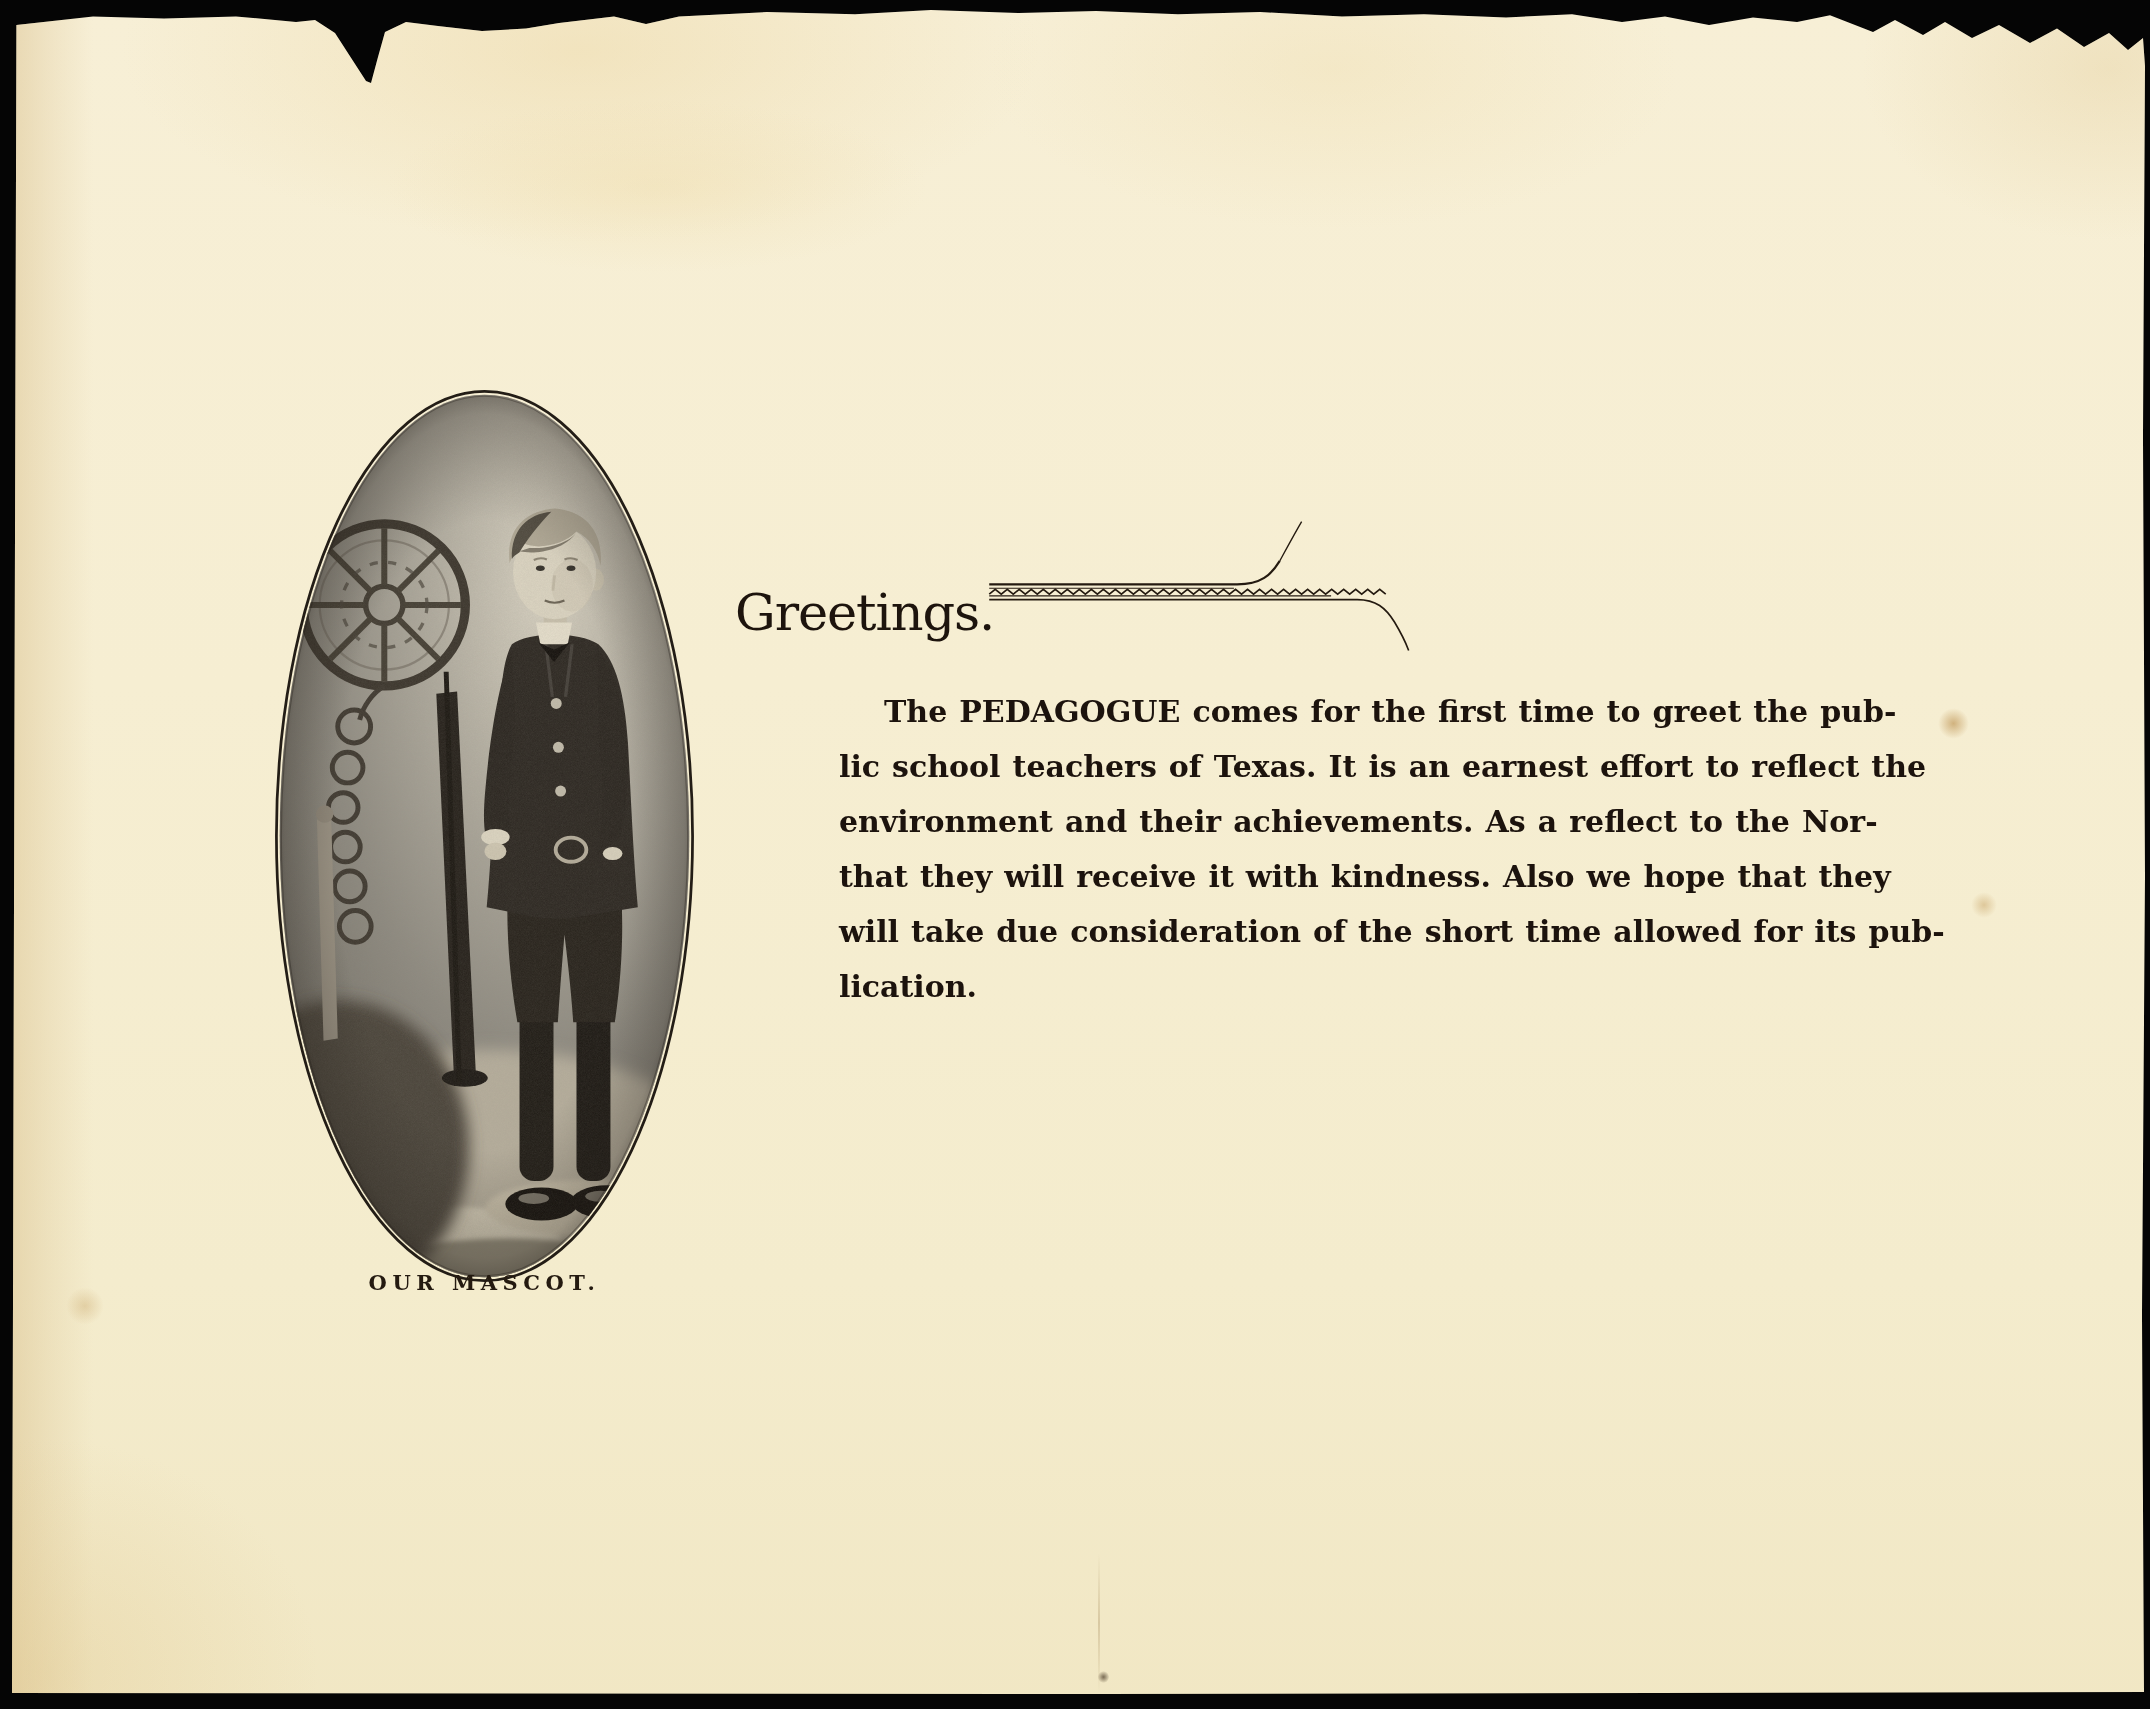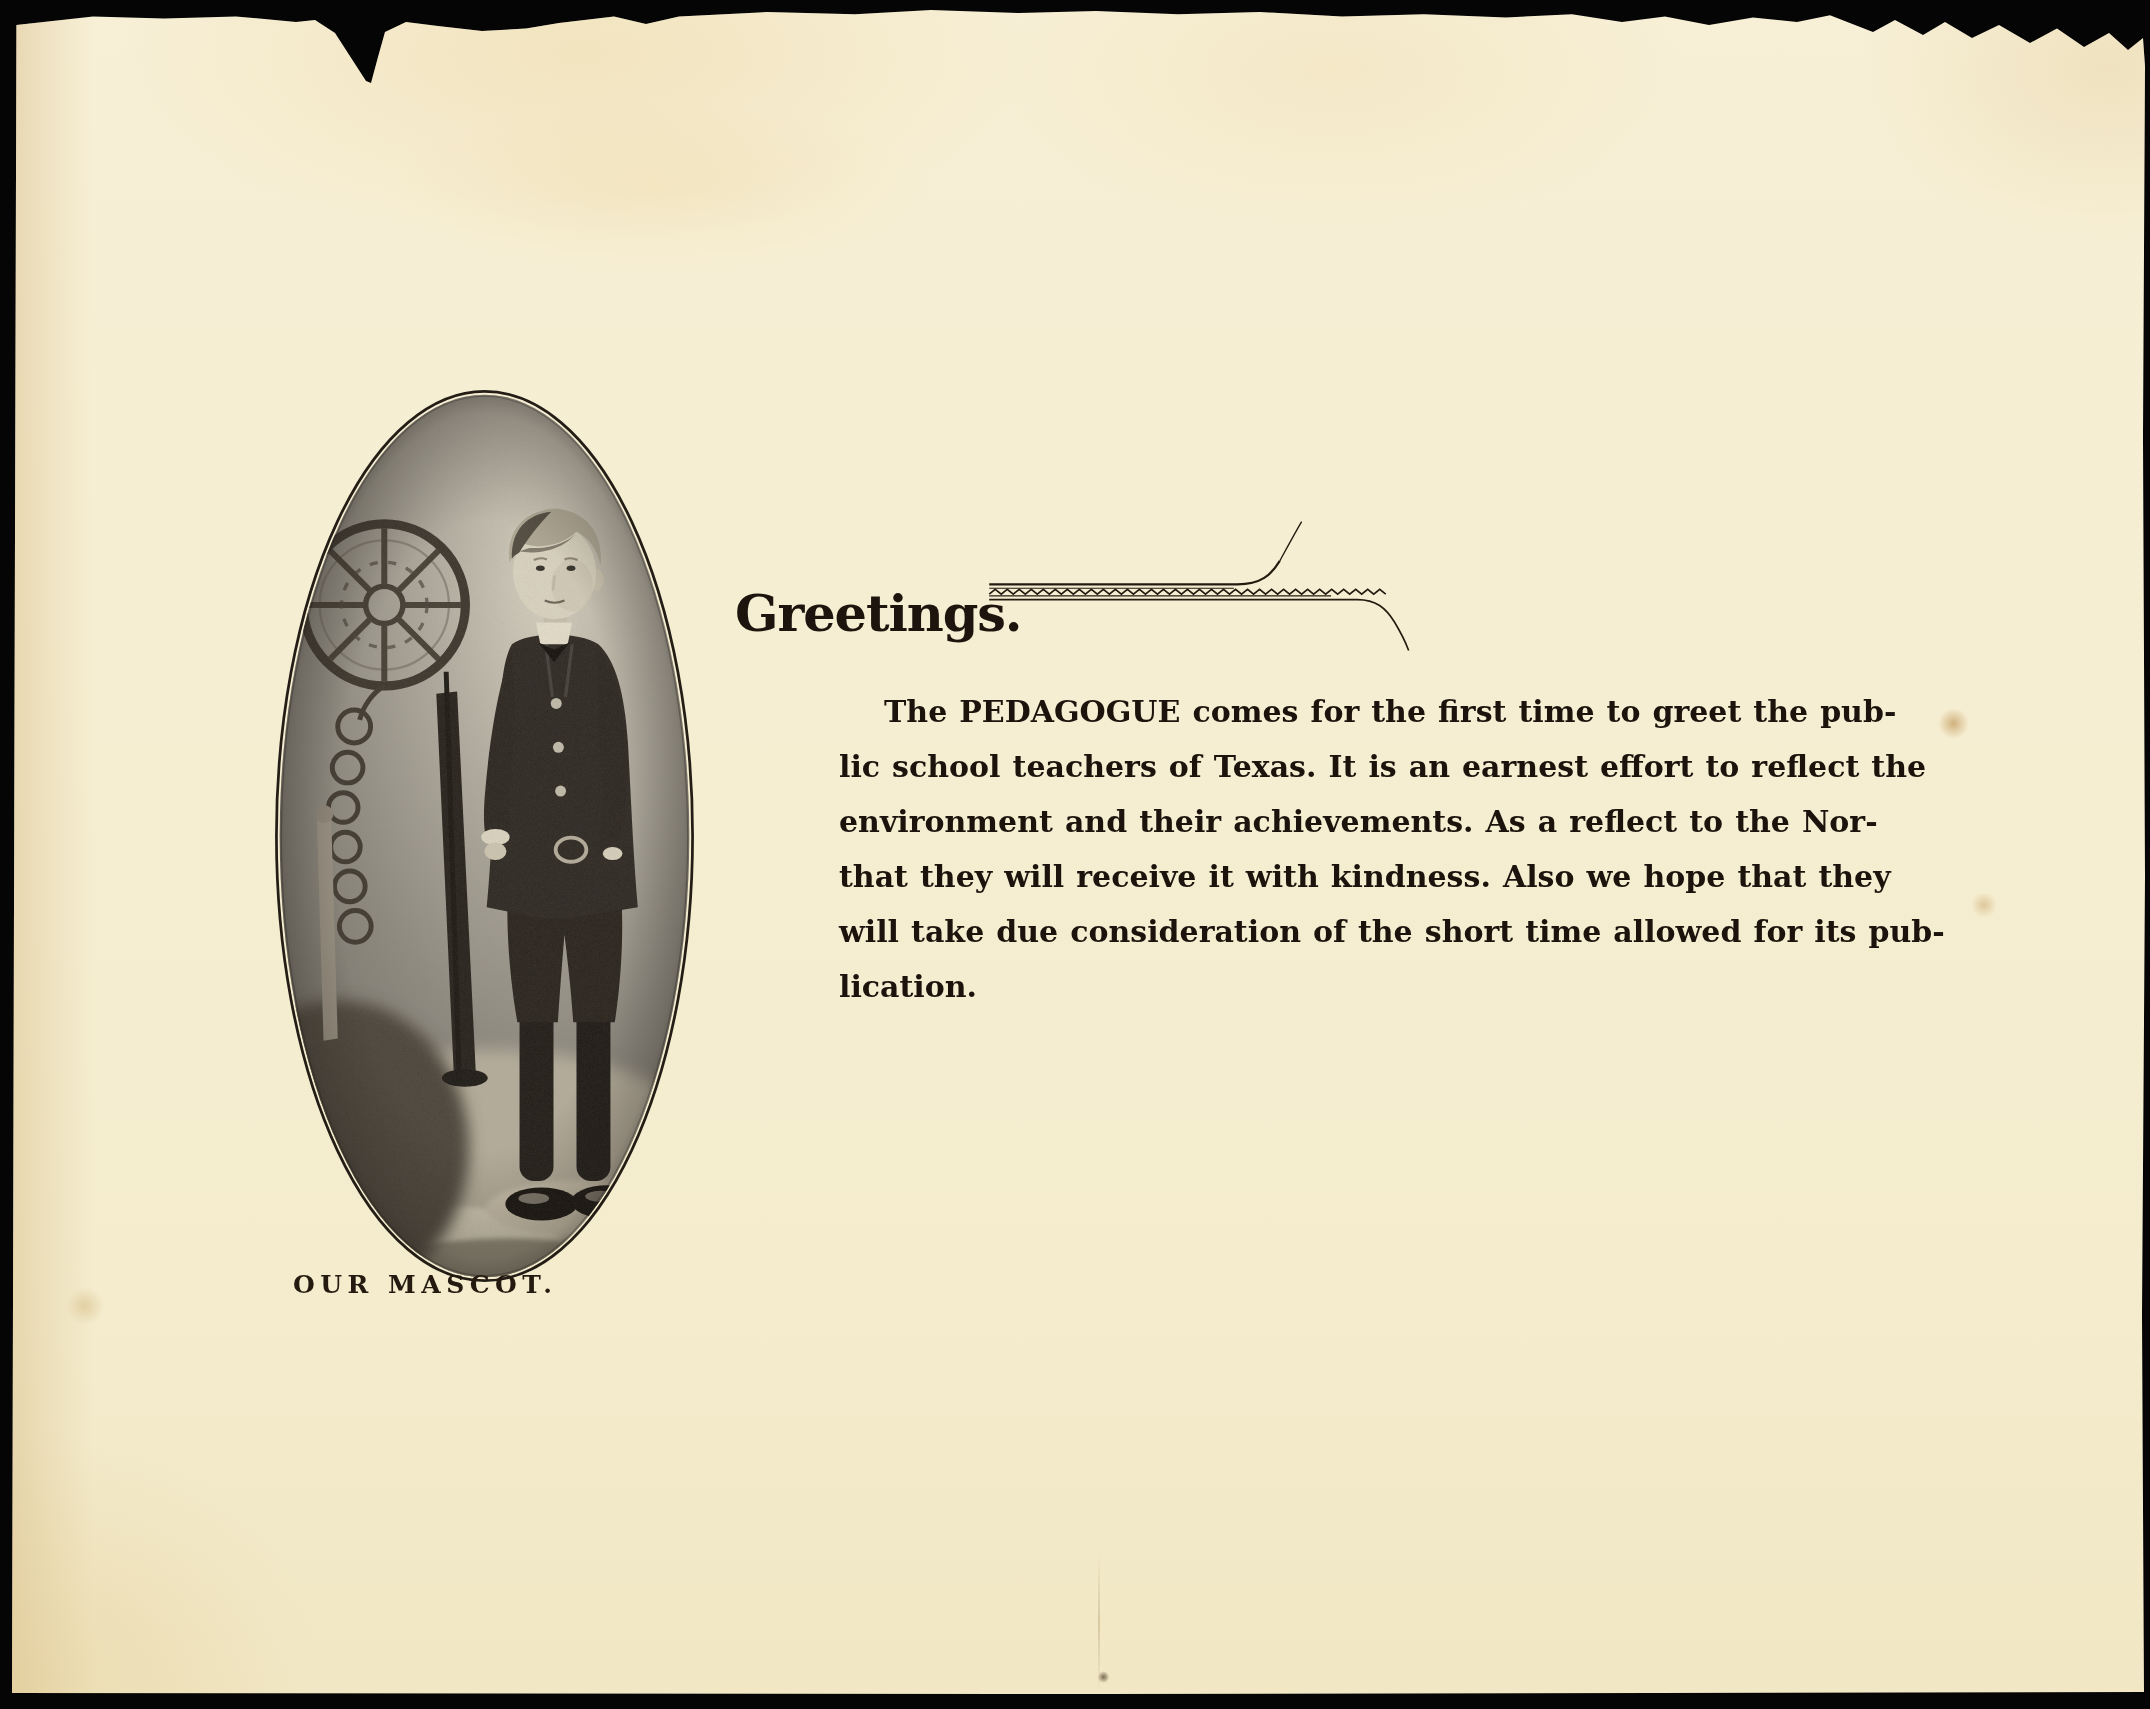--- a/index.html
+++ b/index.html
@@ -16,31 +16,31 @@
          clip-path: polygon(16.4px 25px,93px 16.4px,164px 18.6px,236px 16.4px,296px 22px,315px 20px,
            335px 33px,366px 81px,371px 83px,378px 57px,385px 32px,406px 22px,438px 26px,
            482px 31px,526px 28.5px,559px 23px,614px 16.4px,646px 24px,679px 16.4px,767px 12px,
            855px 14.2px,931px 10px,1019px 13px,1096px 11px,1178px 14.2px,1260px 12px,1342px 16.4px,
            1424px 14.2px,1506px 17.5px,1572px 14.2px,1622px 22px,1665px 16.4px,1709px 25px,1753px 17.5px,
            1797px 22px,1830px 15.3px,1873px 32px,1895px 20px,1923px 35px,1945px 22px,1972px 38px,
            1999px 25px,2030px 43px,2057px 28.5px,2084px 47px,2109px 33px,2128px 50px,2143px 38px,
            2145px 66px,2143px 438px,2145px 876px,2142px 1315px,2144px 1692px,
            1096px 1694px,12px 1693px,14.2px 822px);}
   .stain{position:absolute;border-radius:50%;pointer-events:none;}
-  .page-title{position:absolute;left:735px;top:549px;font-size:51px;font-weight:700;
+  .page-title{position:absolute;left:735px;top:549px;font-size:51px;font-weight:400;
         color:#1d140d;letter-spacing:-1.1px;white-space:nowrap;}
   .flourish{position:absolute;left:981px;top:515px;}
   .paragraph{position:absolute;left:839px;top:684px;width:1006px;color:#1c130d;
         font-size:30px;line-height:55px;word-spacing:1.6px;font-weight:bold;}
   .paragraph .line{text-align:justify;text-align-last:justify;white-space:nowrap;}
   .paragraph .line.first{text-indent:45px;}
   .paragraph .line.last{text-align-last:left;}
   .photo{position:absolute;left:272px;top:387px;}
-  .photo-caption{position:absolute;left:293px;top:1270px;width:383px;text-align:left;
-        font-size:25px;font-weight:700;letter-spacing:5.5px;color:#241a10;}
+  .photo-caption{position:absolute;left:293px;top:1270px;width:383px;text-align:center;
+        font-size:21px;font-weight:700;letter-spacing:5.5px;color:#241a10;}
   .crease{position:absolute;left:1098px;top:1553px;width:1.6px;height:140px;
         background:linear-gradient(180deg,rgba(150,120,70,0),rgba(150,120,70,.28),rgba(150,120,70,0));}
 </style>
 </head>
 <body>
 
 <div class="scan">
   <div class="paper">
 
     <div class="stain" style="left:1938px;top:708px;width:31px;height:31px;background:radial-gradient(circle,rgba(178,129,58,.55),rgba(178,129,58,0) 70%);"></div>

